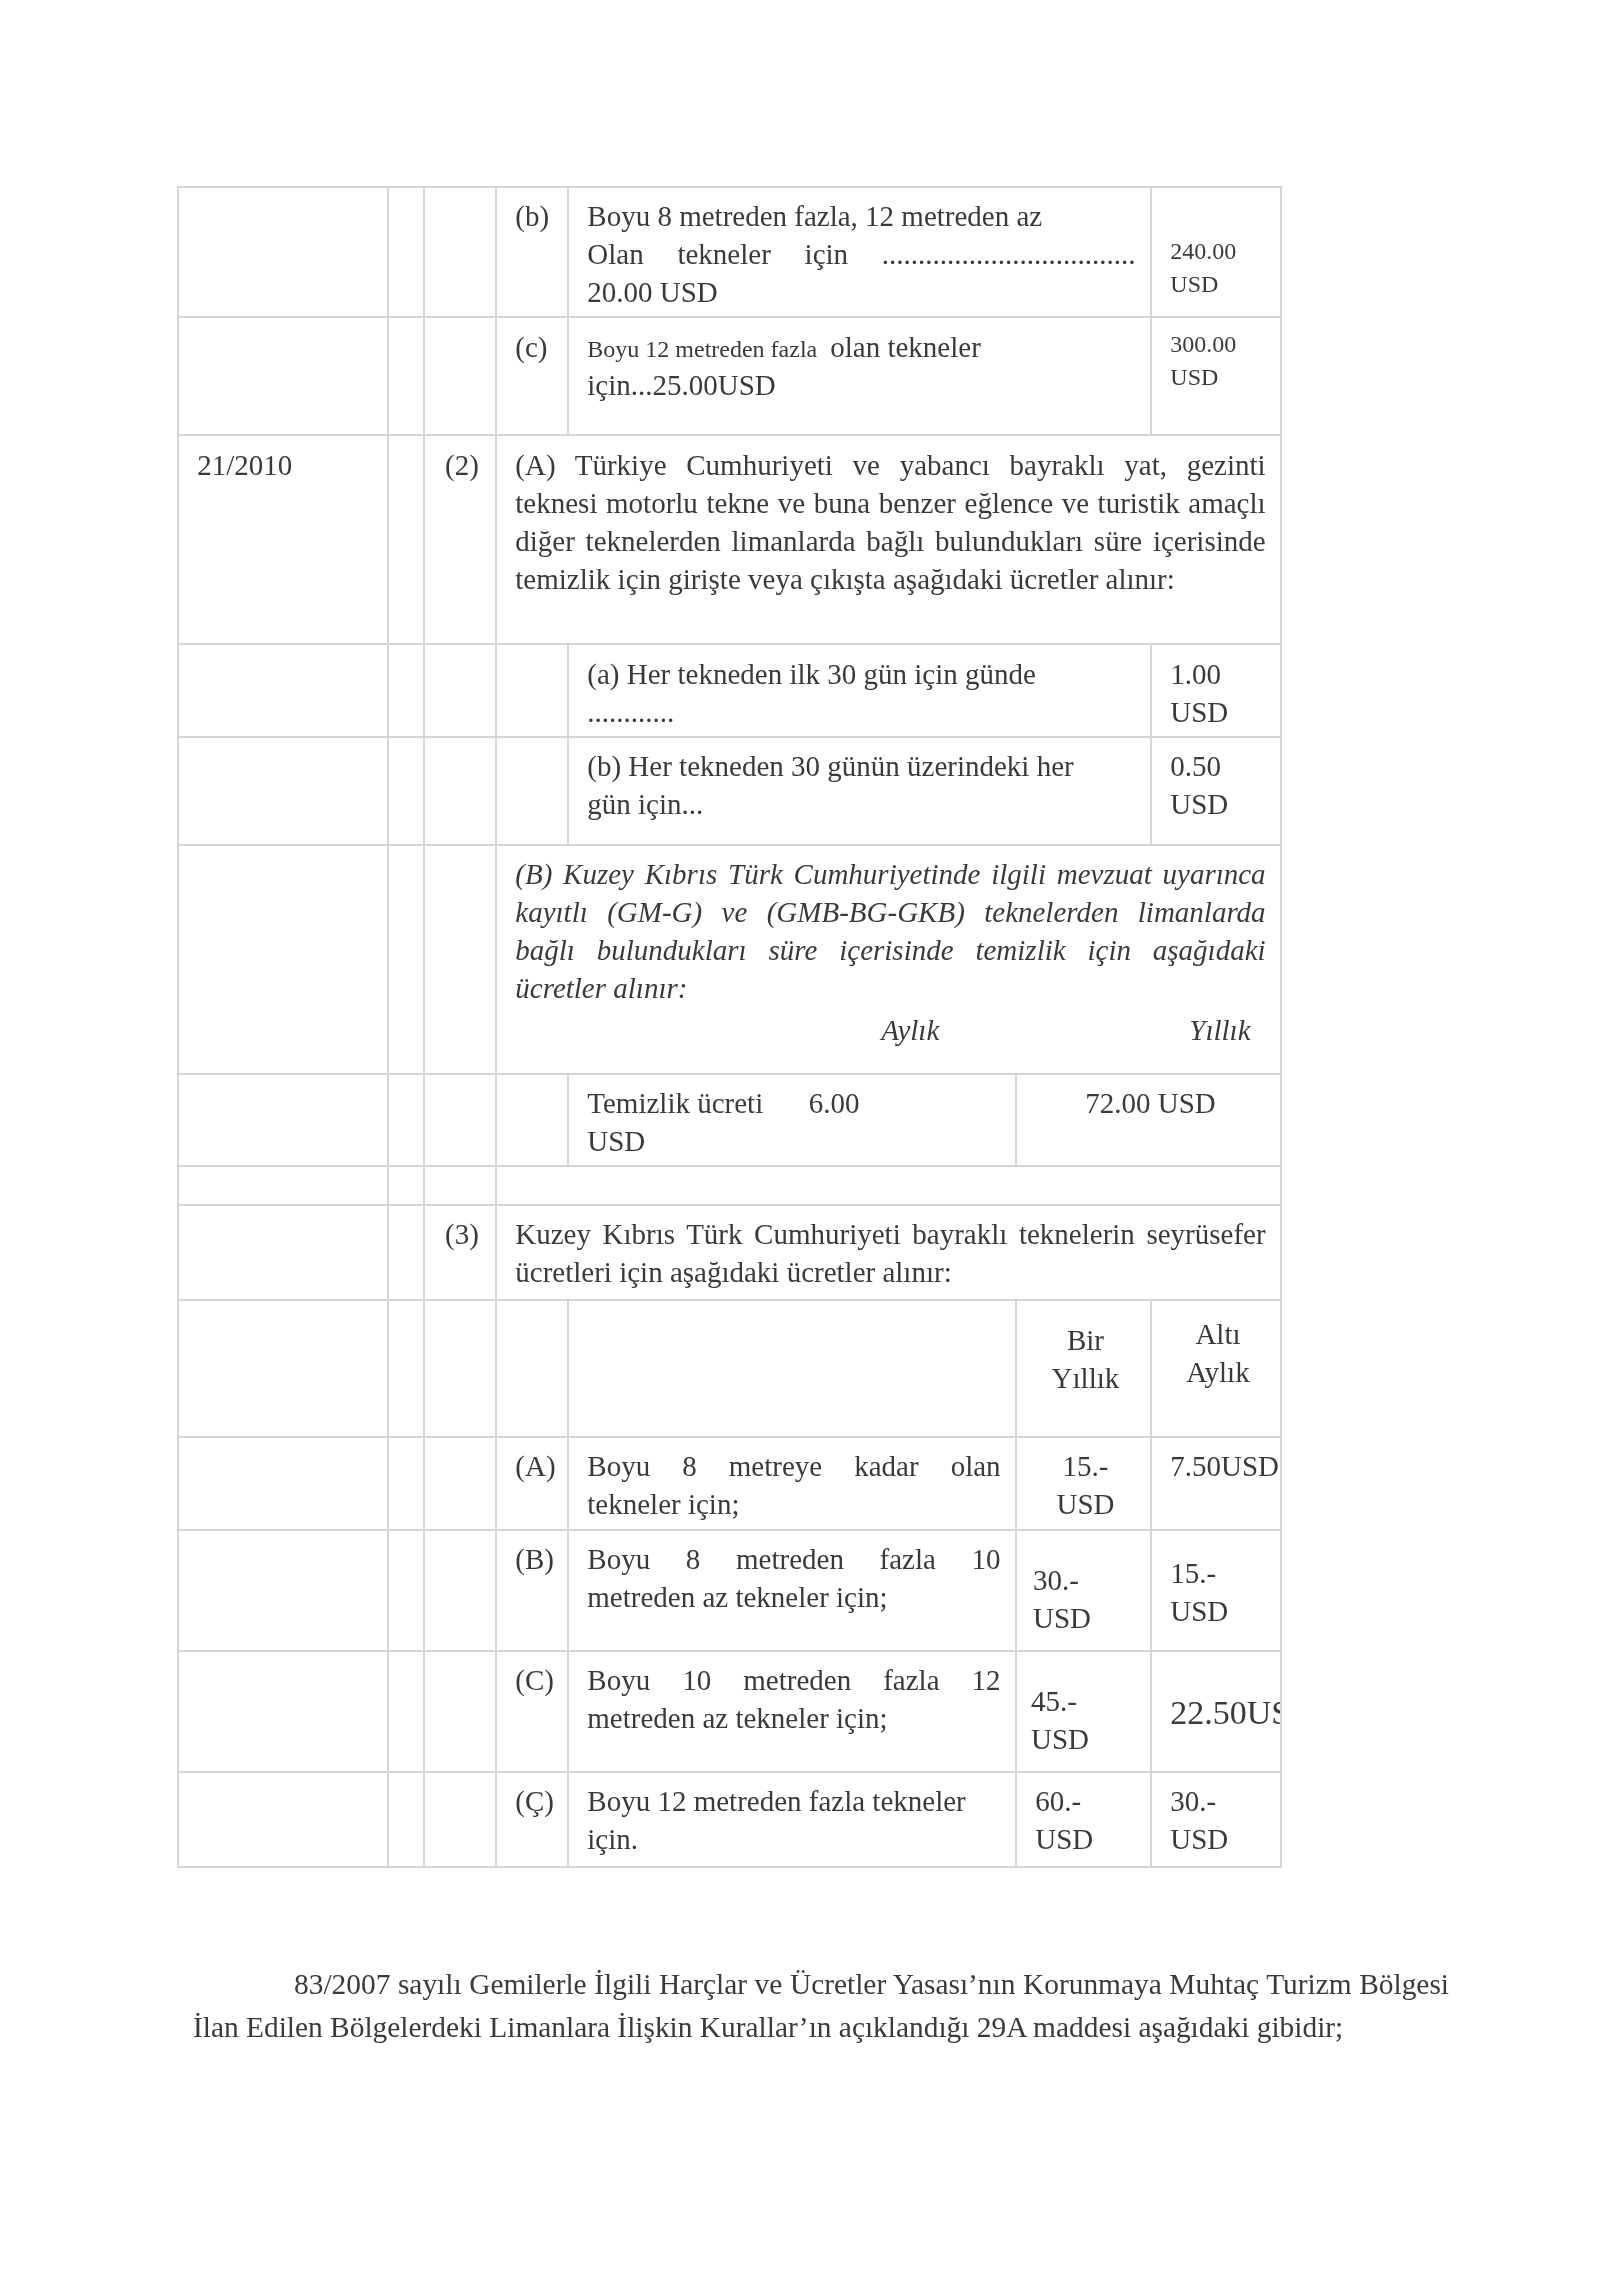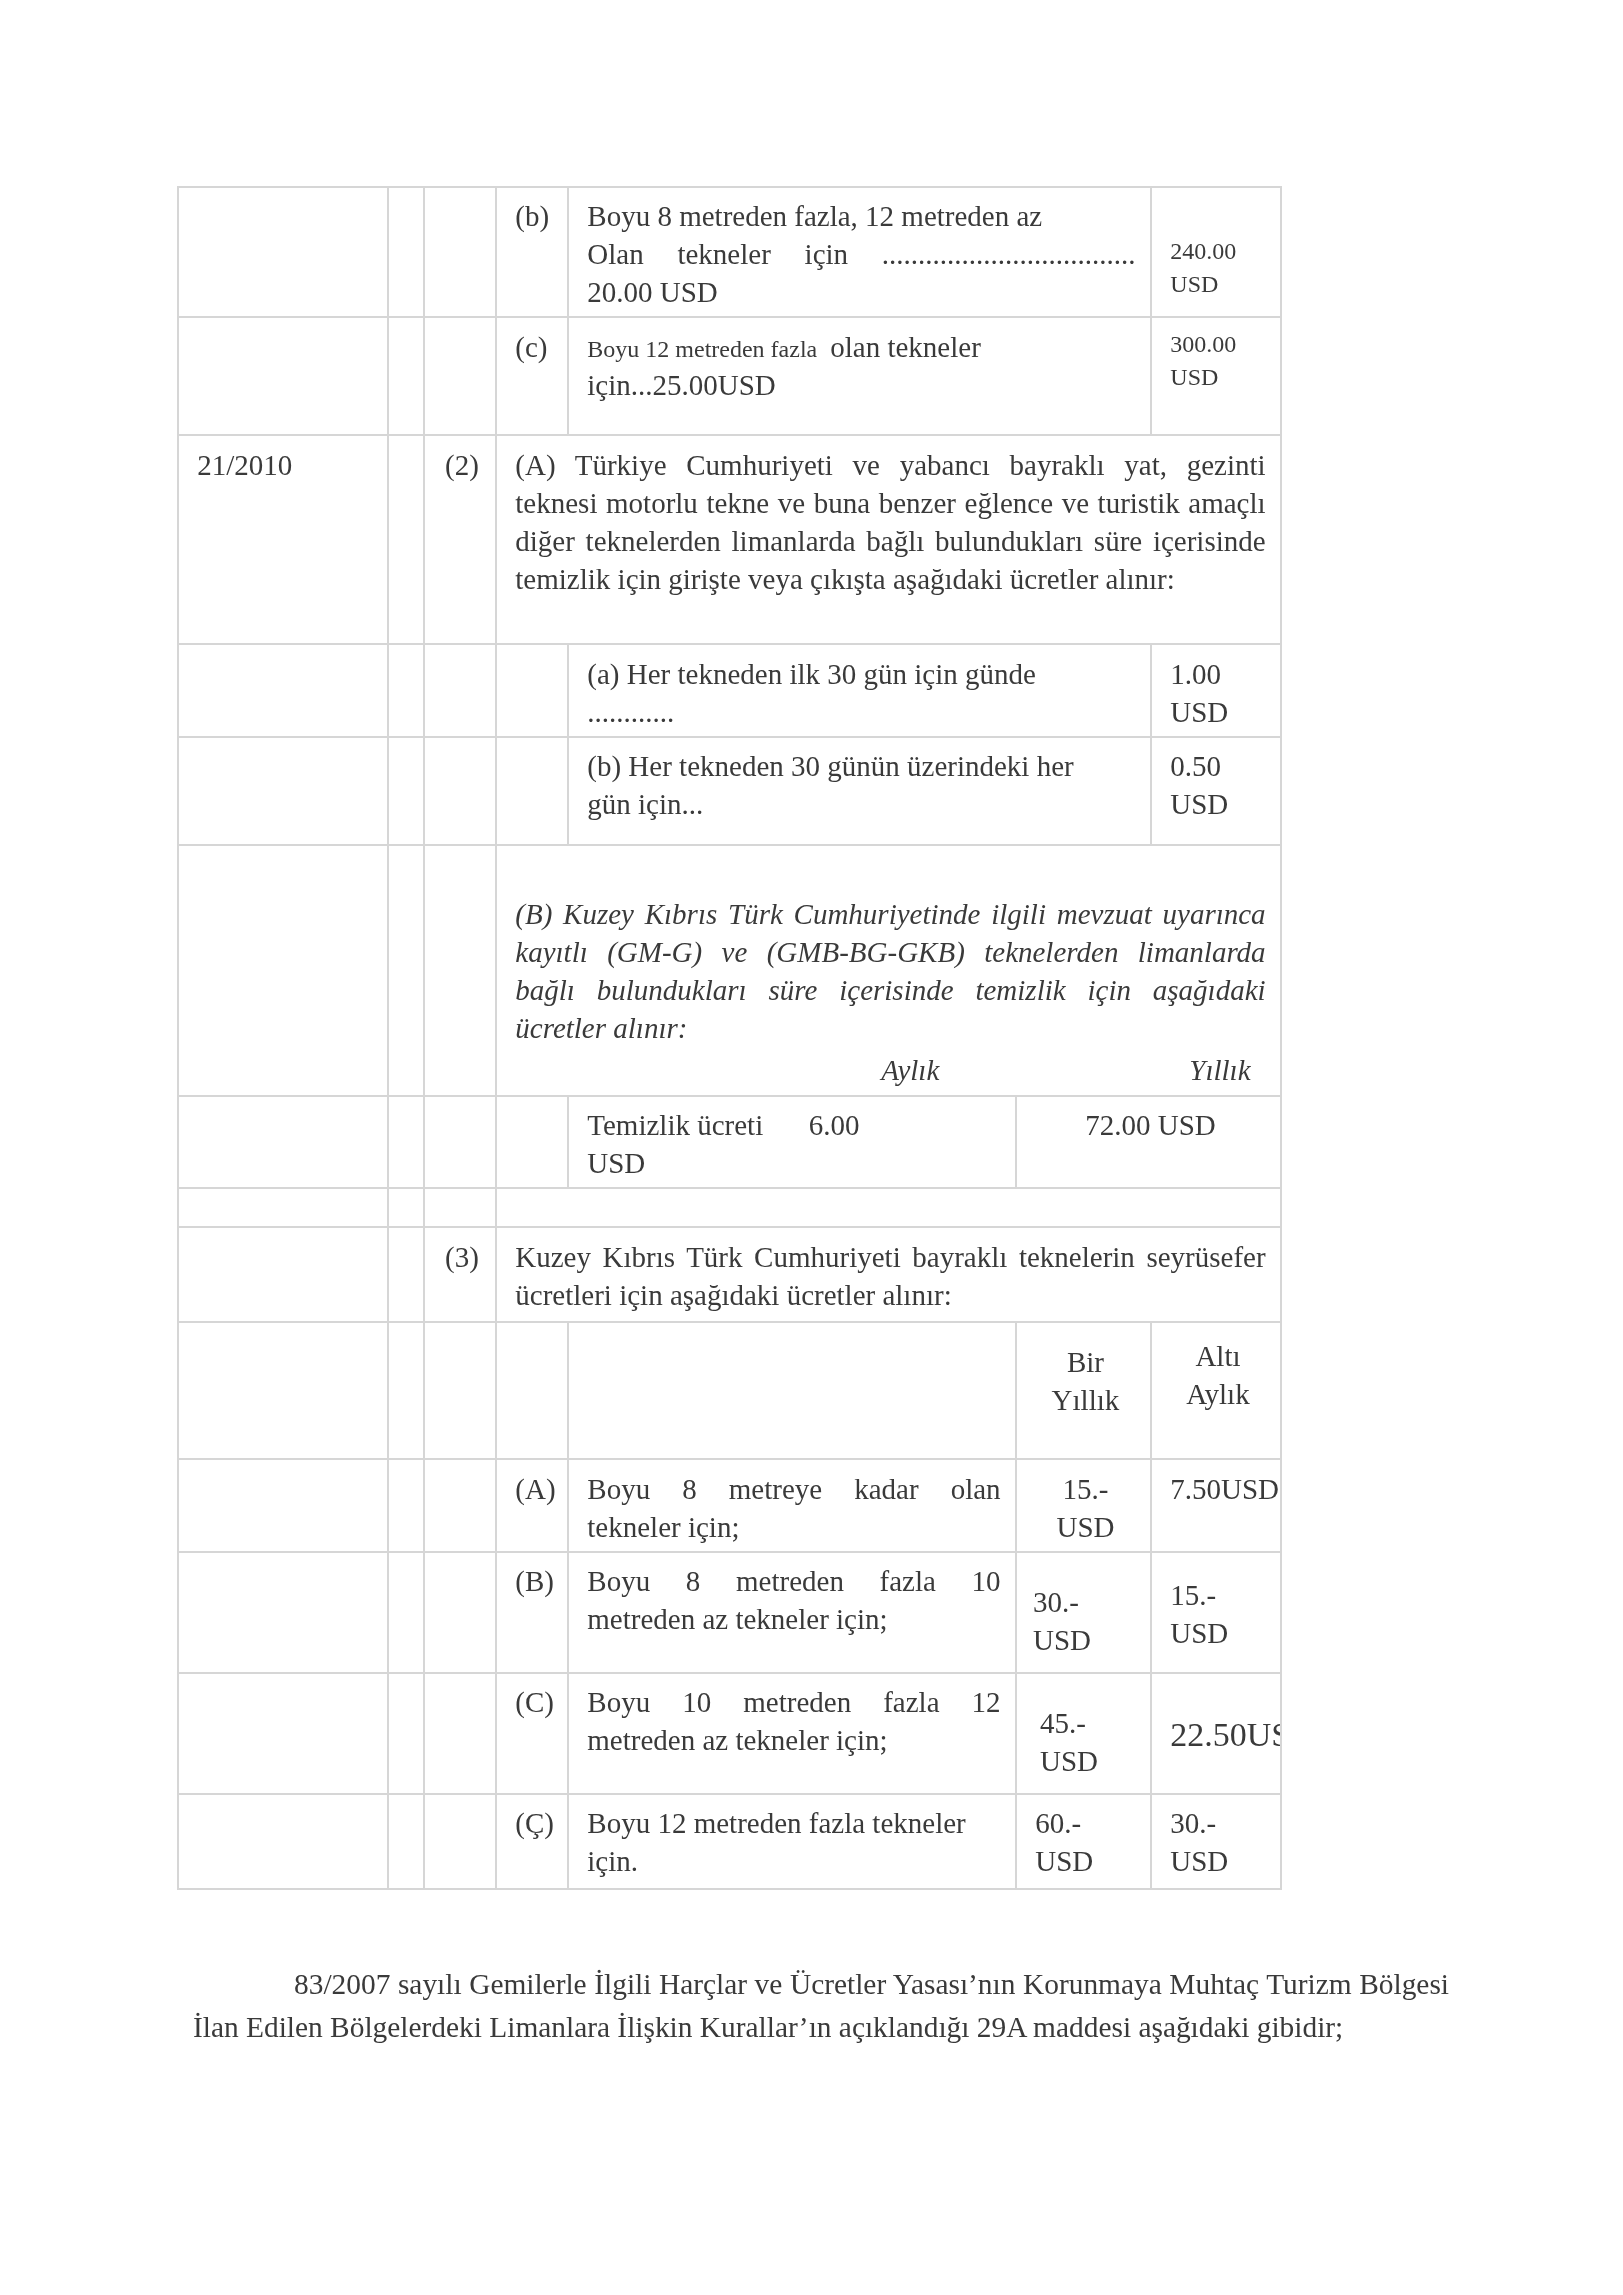--- a/index.html
+++ b/index.html
@@ -26,21 +26,21 @@
     border: 2px solid #d6d6d6;
     vertical-align: top;
     padding: 9.2px 14.4px 5.2px 18.3px;
     overflow: hidden;
   }
   td.c-marker { padding-left: 13px; padding-right: 3.9px; }
   td.c-num { text-align: center; padding-left: 3.9px; padding-right: 3.9px; }
   td.c-amt { padding-left: 17px; padding-right: 6.5px; }
   .sm   { font-size: 24px; line-height: 33px; }
   .sm2  { font-size: 34px; text-align: center; }
-  .just { text-align: justify; margin-top: 40px; }
+  .just { text-align: justify; }
   .fj   { text-align: justify; text-align-last: justify; }
   .center { text-align: center; }
   .pt-lg { padding-top: 47px !important; }
   .vmid { vertical-align: middle !important; }
   .vbot { vertical-align: bottom !important; padding-bottom: 13px !important; }
   .labels-line { position: relative; height: 39px; margin-top: 3.9px; }
   .labels-line .lbl-m { position: absolute; left: 366px; }
   .labels-line .lbl-y { position: absolute; left: 674px; }
   .temiz-line1 { display: flex; justify-content: space-between; padding-right: 141px; }
   tr.h-r1  { height: 124px; }
@@ -241,21 +241,21 @@
       </td>
       <td class="c-amt vmid">15.-USD</td>
     </tr>
 
     <tr class="h-r13">
       <td></td>
       <td></td>
       <td></td>
       <td class="c-marker">(C)</td>
       <td class="just">Boyu 10 metreden fazla 12 metreden az tekneler için;</td>
-      <td class="vbot" style="padding-left:23px">
+      <td class="vbot" style="padding-left:14px">
         <div>45.-</div>
         <div>USD</div>
       </td>
       <td class="c-amt vmid sm2">22.50USD</td>
     </tr>
 
     <tr class="h-r14">
       <td></td>
       <td></td>
       <td></td>

